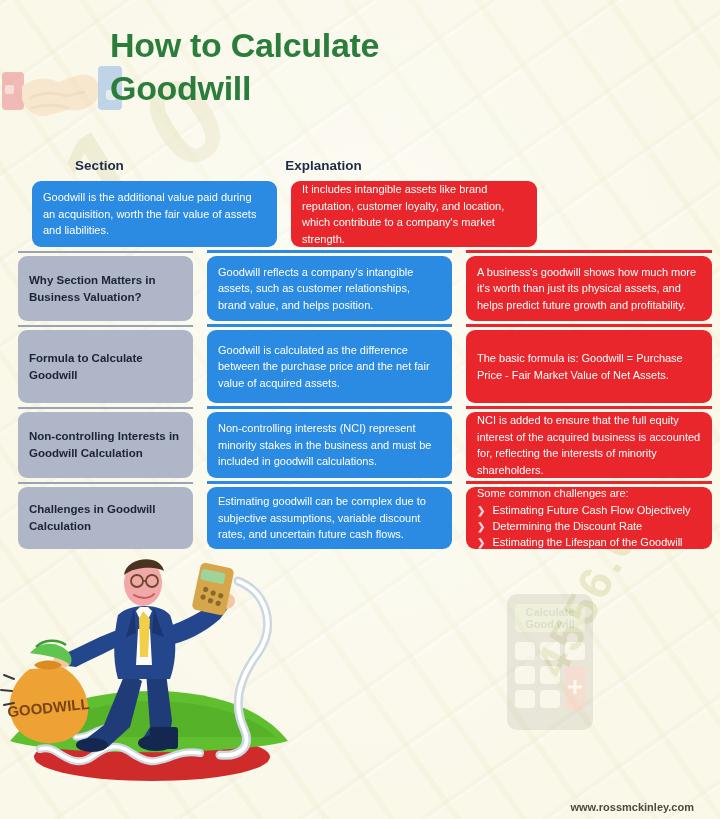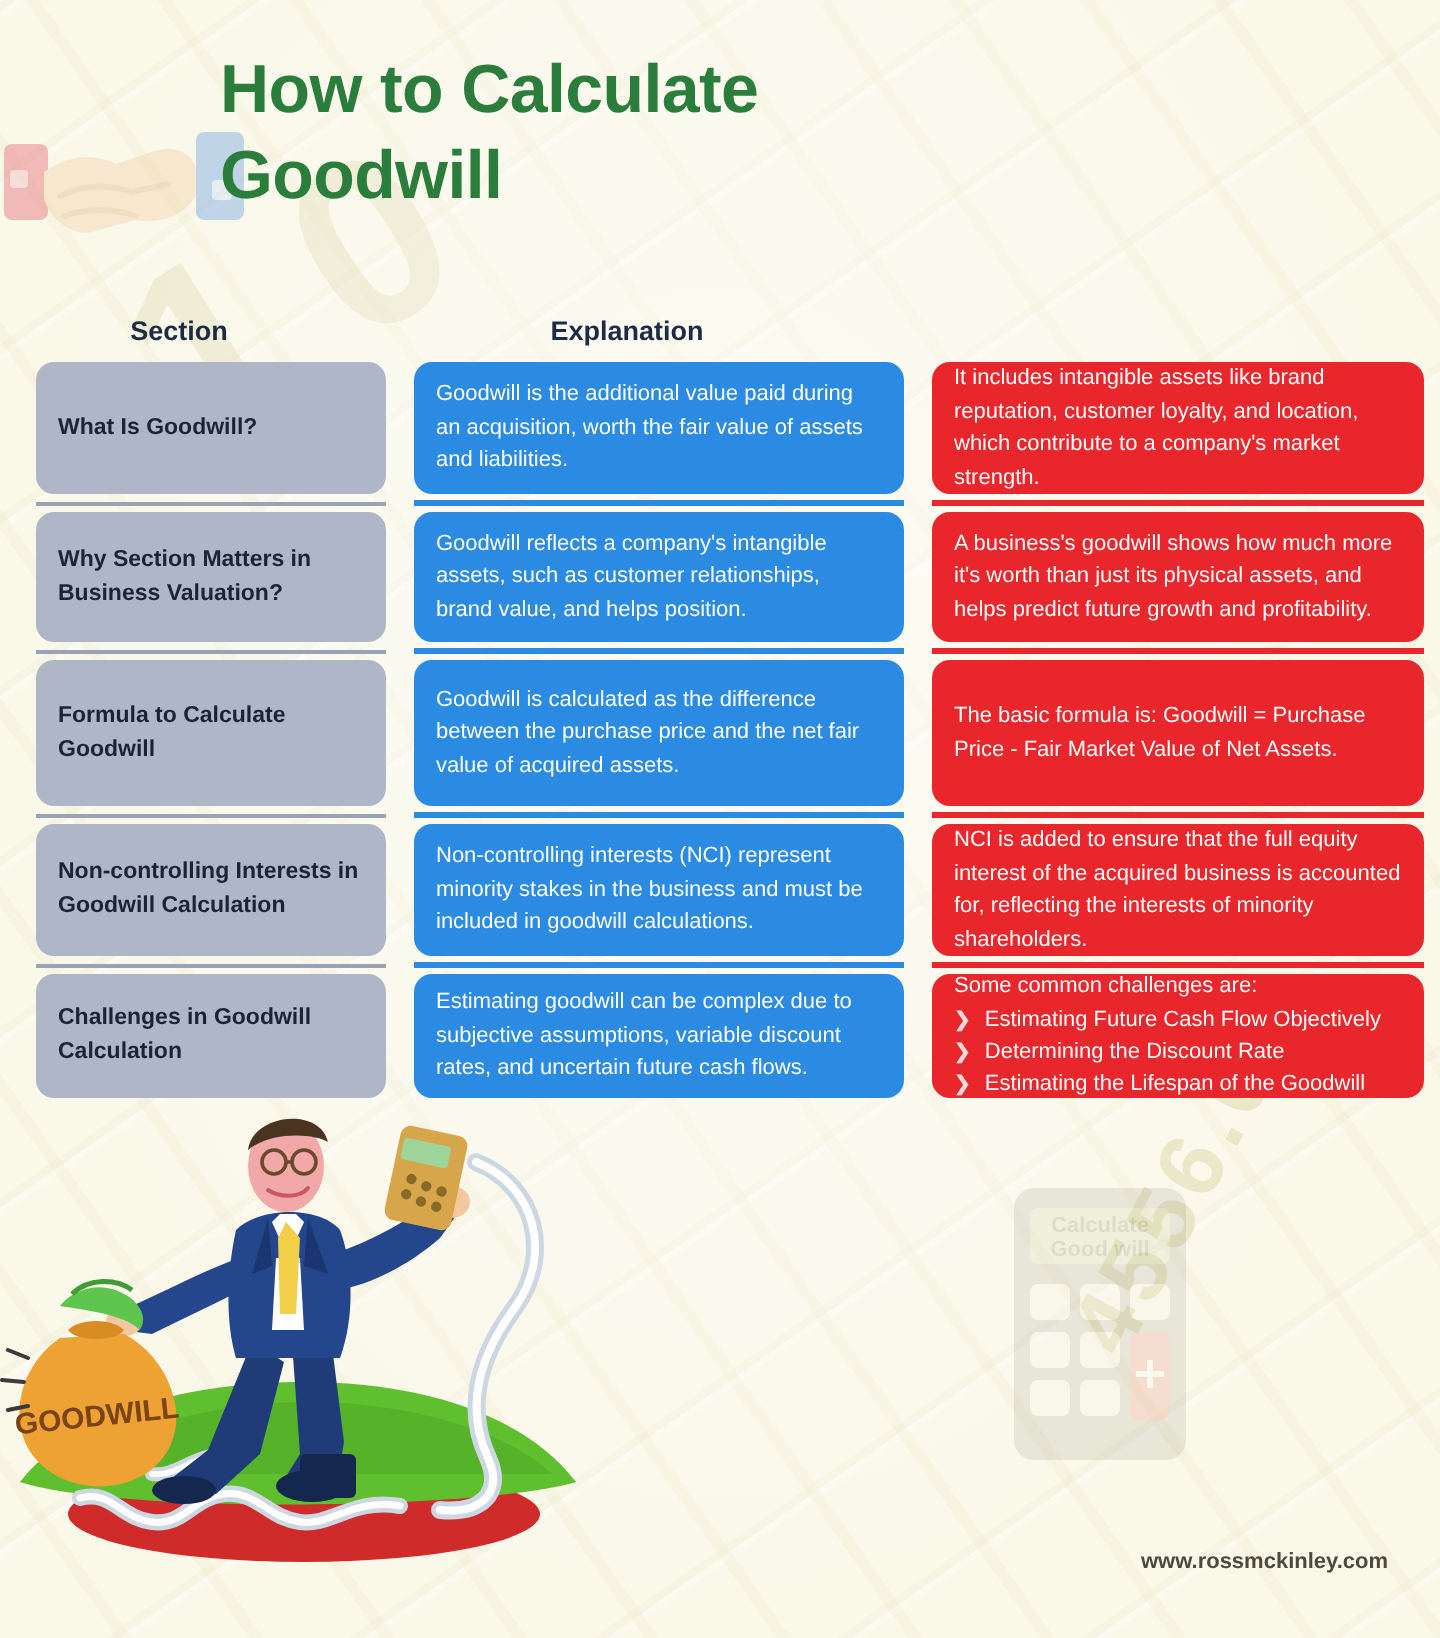--- a/index.html
+++ b/index.html
@@ -112,21 +112,21 @@
   
   .table {
     position: absolute;
     top: 158px;
     left: 0;
     width: 720px;
     z-index: 4;
   }
   .head-row {
     display: flex;
-    padding: 0 2px;
+    padding: 0 12px;
     margin-bottom: 8px;
   }
   .head-cell {
     font-size: 13.5px;
     font-weight: 700;
     color: #1d2b45;
     text-align: center;
   }
   .col-a { width: 175px; flex: 0 0 175px; }
   .col-gap { width: 14px; flex: 0 0 14px; }
@@ -214,21 +214,21 @@
     width: 90px;
     height: 140px;
     opacity: 0.16;
     z-index: 2;
   }
 
   
   .footer {
     position: absolute;
     right: 26px;
-    bottom: 32px;
+    bottom: 6px;
     font-size: 11px;
     color: #4c4a3f;
     font-weight: 600;
     z-index: 6;
   }
 </style>
 </head>
 <body>
 
 <div class="bg-layer bg-base"></div>
@@ -258,21 +258,20 @@
 <div class="table">
 
   <div class="head-row">
     <div class="head-cell col-a">Section</div>
     <div class="col-gap"></div>
     <div class="head-cell col-b">Explanation</div>
     <div class="col-gap"></div>
   </div>
 
   <div class="row" style="height:66px">
-    <div class="cell cell-section col-a">What Is Goodwill?</div>
     <div class="col-gap"></div>
     <div class="cell cell-explanation col-b">Goodwill is the additional value paid during an acquisition, worth the fair value of assets and liabilities.</div>
     <div class="col-gap"></div>
     <div class="cell cell-elaboration col-c">It includes intangible assets like brand reputation, customer loyalty, and location, which contribute to a company's market strength.</div>
   </div>
   <div class="sep">
     <div class="sep-a"></div>
     <div class="sep-gap"></div>
     <div class="sep-b"></div>
     <div class="sep-gap"></div>

